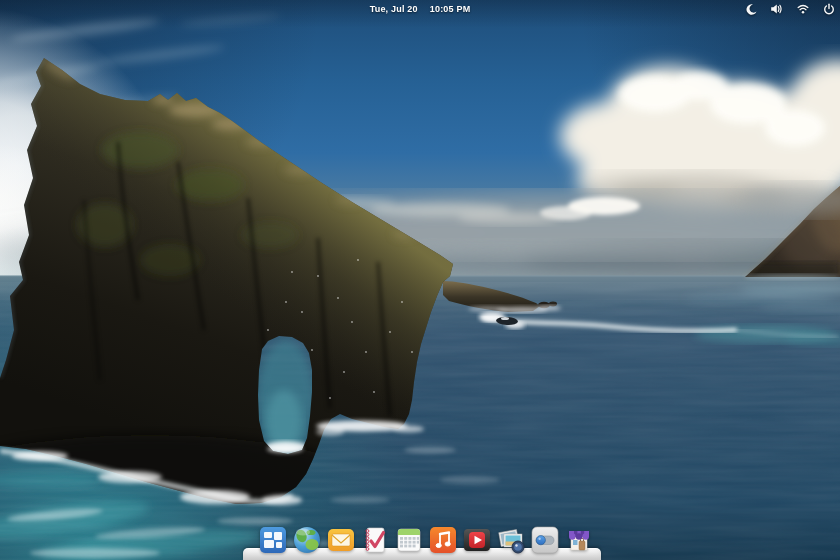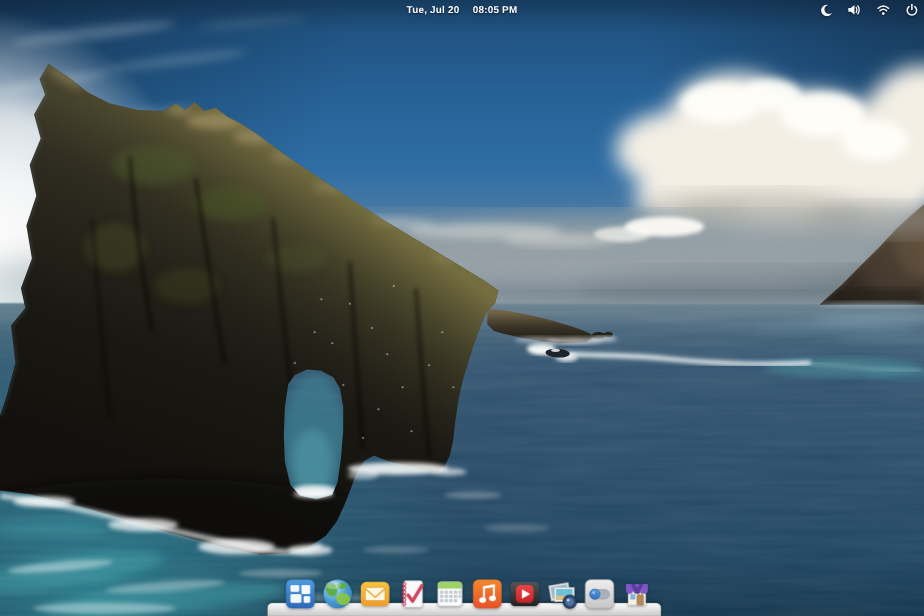--- a/index.html
+++ b/index.html
@@ -296,21 +296,21 @@
     <ellipse cx="430" cy="450" rx="26" ry="3.5" opacity=".25"></ellipse>
     <ellipse cx="470" cy="480" rx="30" ry="4" opacity=".18"></ellipse>
   </g>
 </svg>
 
 <div class="top-shade"></div>
 
 <header class="panel">
   <div class="datetime">
     <span>Tue, Jul 20</span>
-    <span>08:05 PM</span>
+    <span>10:05 PM</span>
   </div>
   <div class="indicators">
     <span class="indicator" title="Night Light">
       <svg width="12" height="12" viewBox="0 0 12 12">
         <path d="M8,1.5 A5.2,5.2 0 1 0 11.5,8.5 A4.1,4.1 0 1 1 8,1.5 Z" fill="#fff"></path>
       </svg>
     </span>
     <span class="indicator" title="Sound">
       <svg width="13" height="12" viewBox="0 0 13 12">
         <path d="M1.2,4.3 H3.4 L6.8,1.6 V10.4 L3.4,7.7 H1.2 Z" fill="#fff"></path>

